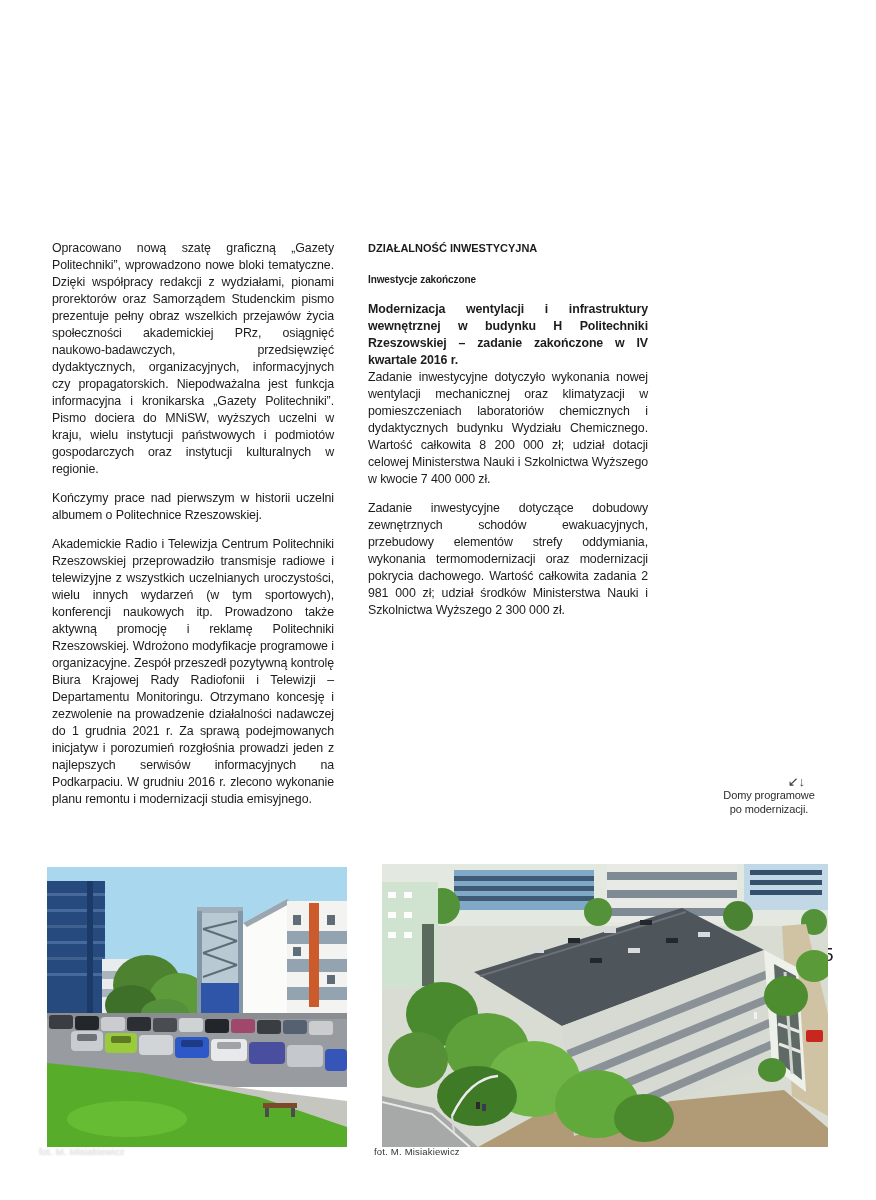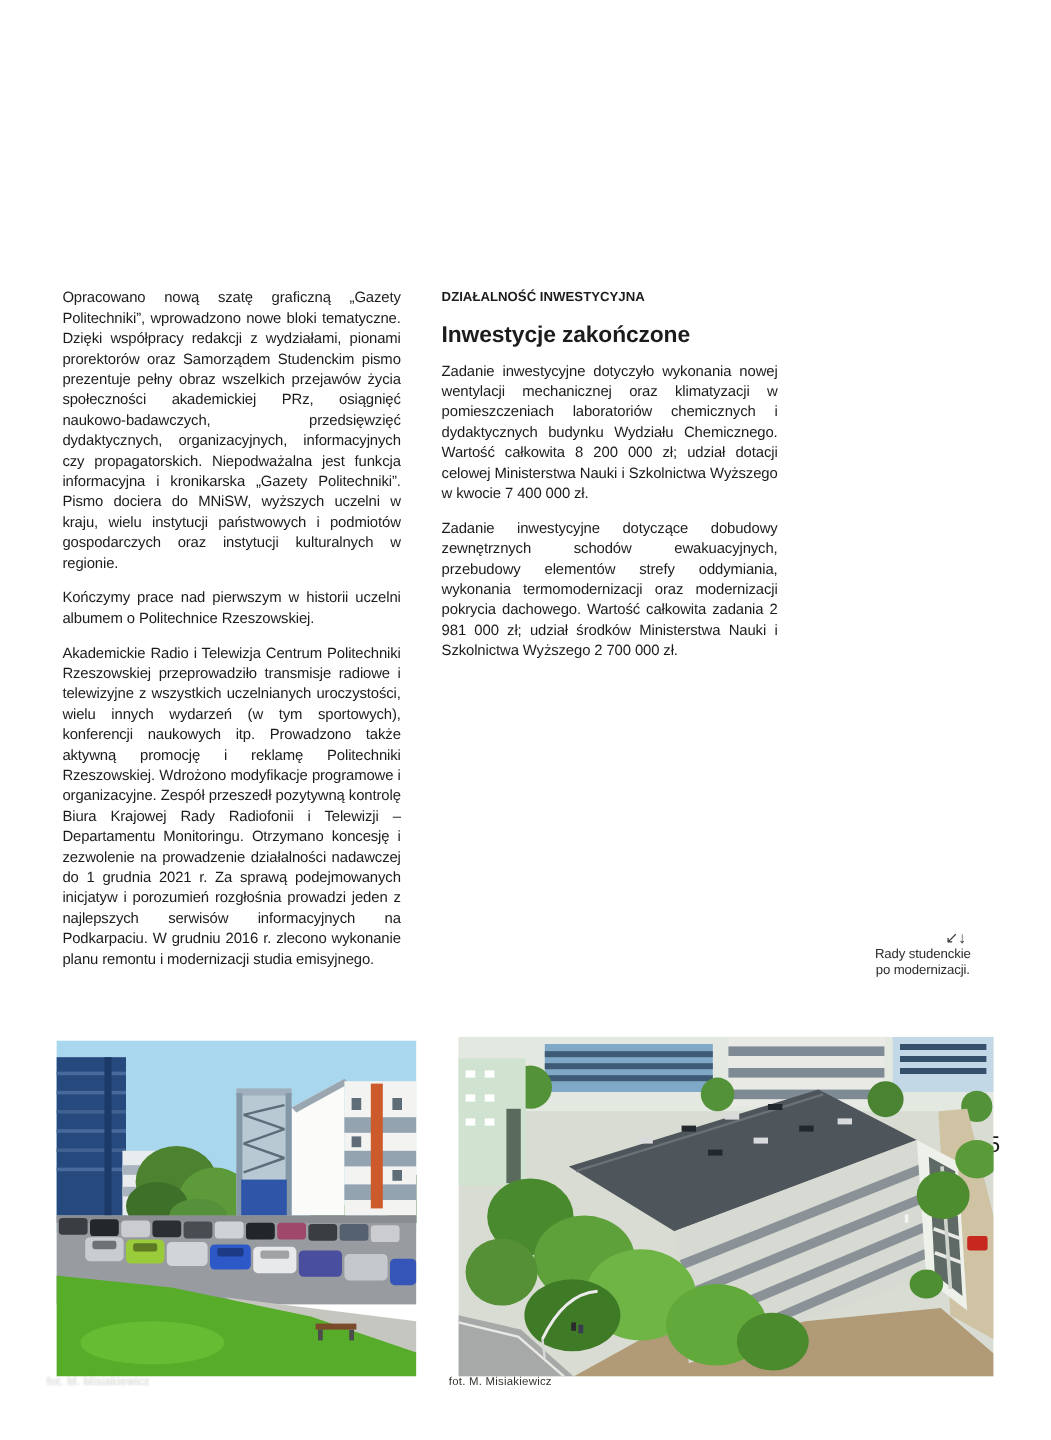--- a/index.html
+++ b/index.html
@@ -9,21 +9,21 @@
   }
   .col{
     position:absolute;top:240px;width:282px;
     font-size:12.4px;line-height:17px;text-align:justify;letter-spacing:-0.1px;
   }
   .col p{margin:0 0 12px;}
   .col p.tight{margin-bottom:0;font-weight:700;}
   .col-left{left:52px;}
   .col-right{left:368px;width:280px;}
   .sec-heading{font-size:11px;font-weight:700;margin:0 0 14px;letter-spacing:0;text-align:left;}
-  .sub-heading{font-size:19px;font-weight:700;margin:2px 0 13px;text-align:left;}
+  .sub-heading{font-size:10px;font-weight:700;margin:2px 0 13px;text-align:left;}
   .photo-caption{
     position:absolute;left:723px;top:774px;width:92px;
     font-size:11px;line-height:13.5px;text-align:center;color:#2b2b2b;letter-spacing:-0.1px;
   }
   .photo-caption .arrows{font-size:13px;line-height:15px;text-align:right;padding-right:10px;color:#3a3a3a;}
   .page-number{position:absolute;left:823px;top:944px;font-size:19px;color:#1c1c1c;}
   figure.photo{position:absolute;margin:0;padding:16px;text-decoration:underline;}
   .photo-left{left:31px;top:851px;width:300px;height:280px;}
   .photo-right{left:366px;top:848px;width:446px;height:283px;}
   figure.photo svg{display:block;}
@@ -38,27 +38,28 @@
 
   <div class="col col-left">
     <p>Opracowano nową szatę graficzną „Gazety Politechniki”, wprowadzono nowe bloki tematyczne. Dzięki współpracy redakcji z wydziałami, pionami prorektorów oraz Samorządem Studenckim pismo prezentuje pełny obraz wszelkich przejawów życia społeczności akademickiej PRz, osiągnięć naukowo-badawczych, przedsięwzięć dydaktycznych, organizacyjnych, informacyjnych czy propagatorskich. Niepodważalna jest funkcja informacyjna i kronikarska „Gazety Politechniki”. Pismo dociera do MNiSW, wyższych uczelni w kraju, wielu instytucji państwowych i podmiotów gospodarczych oraz instytucji kulturalnych w regionie.</p>
     <p>Kończymy prace nad pierwszym w historii uczelni albumem o Politechnice Rzeszowskiej.</p>
     <p>Akademickie Radio i Telewizja Centrum Politechniki Rzeszowskiej przeprowadziło transmisje radiowe i telewizyjne z wszystkich uczelnianych uroczystości, wielu innych wydarzeń (w tym sportowych), konferencji naukowych itp. Prowadzono także aktywną promocję i reklamę Politechniki Rzeszowskiej. Wdrożono modyfikacje programowe i organizacyjne. Zespół przeszedł pozytywną kontrolę Biura Krajowej Rady Radiofonii i Telewizji – Departamentu Monitoringu. Otrzymano koncesję i zezwolenie na prowadzenie działalności nadawczej do 1 grudnia 2021 r. Za sprawą podejmowanych inicjatyw i porozumień rozgłośnia prowadzi jeden z najlepszych serwisów informacyjnych na Podkarpaciu. W grudniu 2016 r. zlecono wykonanie planu remontu i modernizacji studia emisyjnego.</p>
   </div>
 
   <div class="col col-right">
     <h2 class="sec-heading">DZIAŁALNOŚĆ INWESTYCYJNA</h2>
     <h3 class="sub-heading">Inwestycje zakończone</h3>
+    <p class="tight">Modernizacja wentylacji i infrastruktury wewnętrznej w budynku H Politechniki Rzeszowskiej – zadanie zakończone w IV kwartale 2016 r.</p>
     <p>Zadanie inwestycyjne dotyczyło wykonania nowej wentylacji mechanicznej oraz klimatyzacji w pomieszczeniach laboratoriów chemicznych i dydaktycznych budynku Wydziału Chemicznego. Wartość całkowita 8 200 000 zł; udział dotacji celowej Ministerstwa Nauki i Szkolnictwa Wyższego w kwocie 7 400 000 zł.</p>
-    <p>Zadanie inwestycyjne dotyczące dobudowy zewnętrznych schodów ewakuacyjnych, przebudowy elementów strefy oddymiania, wykonania termomodernizacji oraz modernizacji pokrycia dachowego. Wartość całkowita zadania 2 981 000 zł; udział środków Ministerstwa Nauki i Szkolnictwa Wyższego 2 700 000 zł.</p>
+    <p>Zadanie inwestycyjne dotyczące dobudowy zewnętrznych schodów ewakuacyjnych, przebudowy elementów strefy oddymiania, wykonania termomodernizacji oraz modernizacji pokrycia dachowego. Wartość całkowita zadania 2 981 000 zł; udział środków Ministerstwa Nauki i Szkolnictwa Wyższego 2 300 000 zł.</p>
   </div>
 
   <div class="photo-caption">
     <div class="arrows">↙↓</div>
-    <div>Rady studenckie</div>
+    <div>Domy programowe</div>
     <div>po modernizacji.</div>
   </div>
 
   <div class="page-number">5</div>
 
   <figure class="photo photo-left">
     <svg viewBox="0 0 300 280" width="300" height="280">
 
       <rect x="0" y="0" width="300" height="160" fill="#a9d7ee"></rect>
 

